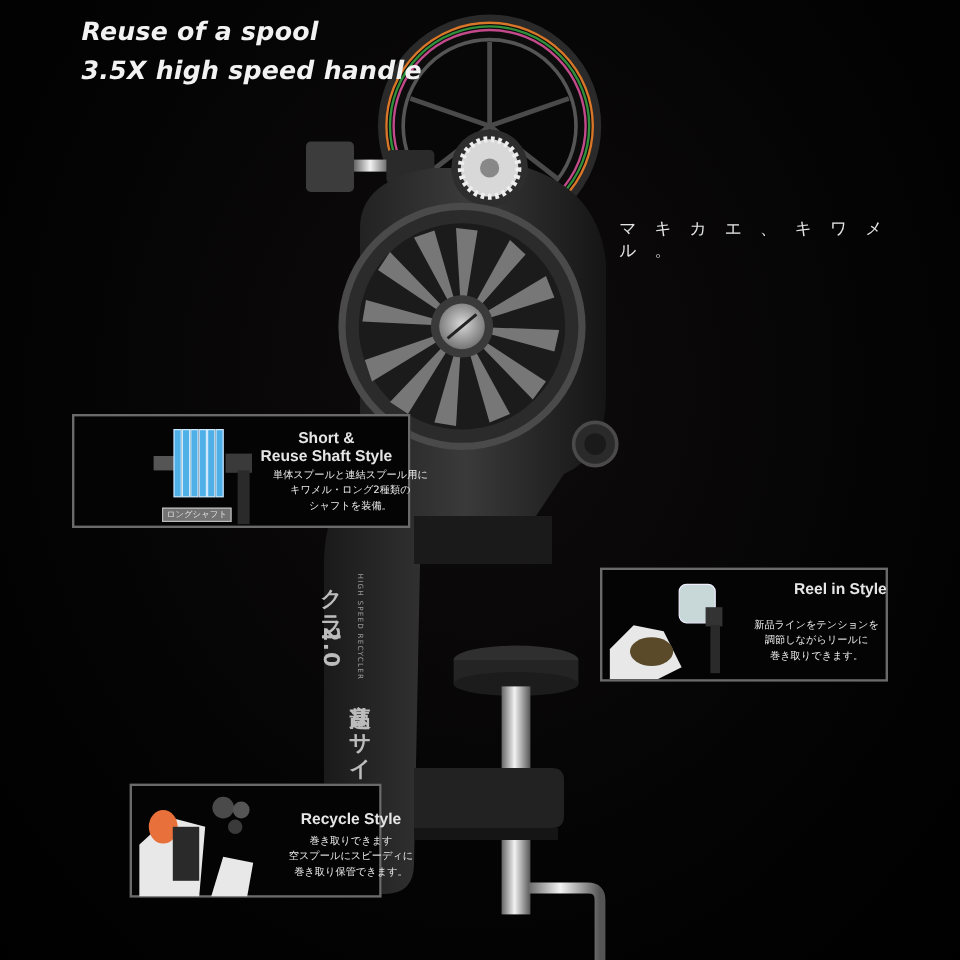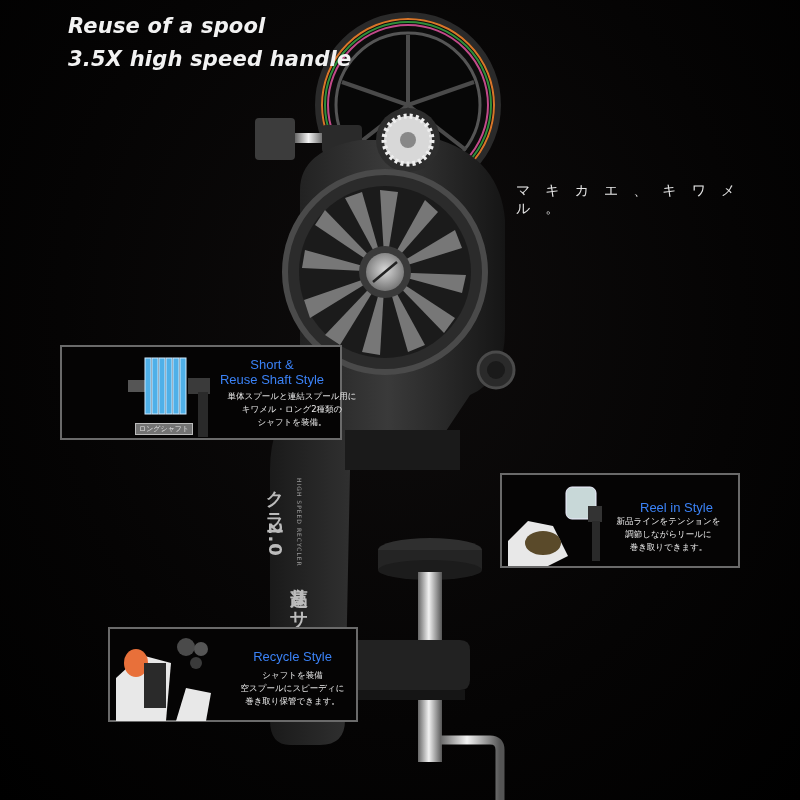--- a/index.html
+++ b/index.html
@@ -10,34 +10,34 @@
     .features { position: absolute; left: 68px; top: 10px; }
     .feature { font-family: "DejaVu Sans", sans-serif; font-weight: bold; font-style: italic; color: #f2f2f2; font-size: 21px; line-height: 33px; letter-spacing: 0.2px; }
 
     .tagline { position: absolute; left: 500px; top: 182px; color: #e6e6e6; font-size: 14px; letter-spacing: 15px; font-family: "DejaVu Sans", sans-serif; margin-left: 16px; }
 
     
     svg.product { position: absolute; left: 0; top: 0; }
 
     
     .callout { position: absolute; background: #050404; border: 2px solid #6a6a6a; box-sizing: border-box; }
-    .callout .title { position: absolute; color: #3b82f6; font-weight: normal; font-family: "Liberation Sans", sans-serif; text-align: center; }
+    .callout .title { position: absolute; color: #e5e5e5; font-weight: bold; font-family: "Liberation Sans", sans-serif; text-align: center; }
     .callout .desc { position: absolute; color: #ececec; font-size: 8.5px; line-height: 13px; text-align: center; font-family: "DejaVu Sans", sans-serif; }
     .callout .img { position: absolute; }
 
     .cb-short { left: 60px; top: 345px; width: 282px; height: 95px; }
     .cb-short .title { left: 140px; top: 10px; width: 140px; font-size: 13px; line-height: 15px; }
     .cb-short .desc { left: 148px; top: 43px; width: 132px; margin-left: 16px; }
     .shaft-label { position: absolute; left: 73px; top: 76px; border: 1px solid #bbb; color: #e0e0e0; font-size: 7px; padding: 0 3px; line-height: 10px; background: #737373; }
 
     .cb-reel { left: 500px; top: 473px; width: 240px; height: 95px; }
-    .cb-reel .title { left: 112px; top: 25px; width: 125px; font-size: 13px; }
-    .cb-reel .desc { left: 104px; top: 40px; width: 125px; }
-
-    .cb-recycle { left: 108px; top: 627px; width: 250px; height: 95px; }
+    .cb-reel .title { left: 112px; top: 8px; width: 125px; font-size: 13px; text-align: right; }
+    .cb-reel .desc { left: 116px; top: 40px; width: 125px; }
+
+    .cb-recycle { left: 108px; top: 653px; width: 210px; height: 95px; }
     .cb-recycle .title { left: 120px; top: 20px; width: 125px; font-size: 13px; }
     .cb-recycle .desc { left: 115px; top: 40px; width: 135px; }
 
     .arm-text { position: absolute; left: 283px; top: 478px; width: 28px; height: 165px; color: #bcbcbc; writing-mode: vertical-rl; font-size: 18px; font-weight: bold; letter-spacing: 1px; line-height: 24px; }
     .arm-text .brand { font-size: 6px; letter-spacing: 1px; font-weight: normal; color: #9a9a9a; }
   </style>
 </head>
 <body>
 
 <div class="stage">
@@ -191,19 +191,19 @@
       <path d="M0 45 L25 22 L55 30 L50 88 L0 88 Z" fill="#e8e8e8"></path>
       <path d="M70 55 L95 60 L90 88 L60 88 Z" fill="#e8e8e8"></path>
       <ellipse cx="20" cy="30" rx="12" ry="14" fill="#e8703a"></ellipse>
       <rect x="28" y="30" width="22" height="45" fill="#2a2a2a"></rect>
       <circle cx="70" cy="14" r="9" fill="#4a4a4a"></circle>
       <circle cx="85" cy="16" r="7" fill="#555"></circle>
       <circle cx="80" cy="30" r="6" fill="#3a3a3a"></circle>
     </svg>
     <div class="title">Recycle Style</div>
     <div class="desc">
-      <div>シャフトを装備</div>
+      <div>巻き取りできます</div>
       <div>空スプールにスピーディに</div>
       <div>巻き取り保管できます。</div>
     </div>
   </div>
 
 </div>
 
 </body></html>

